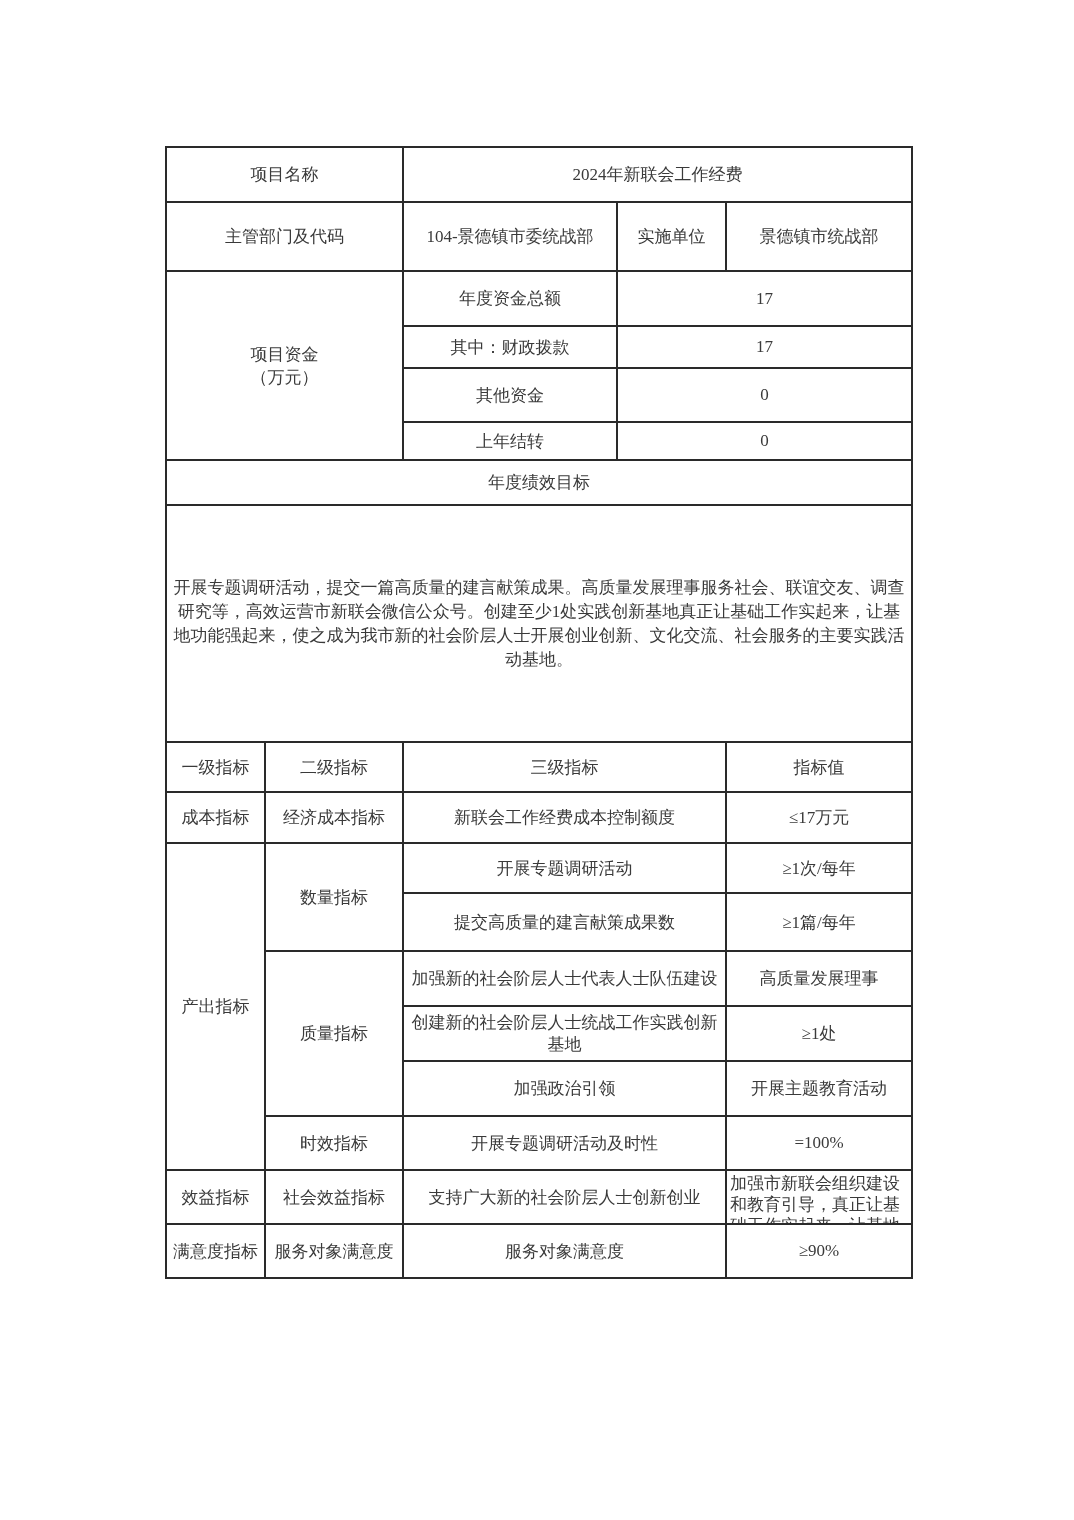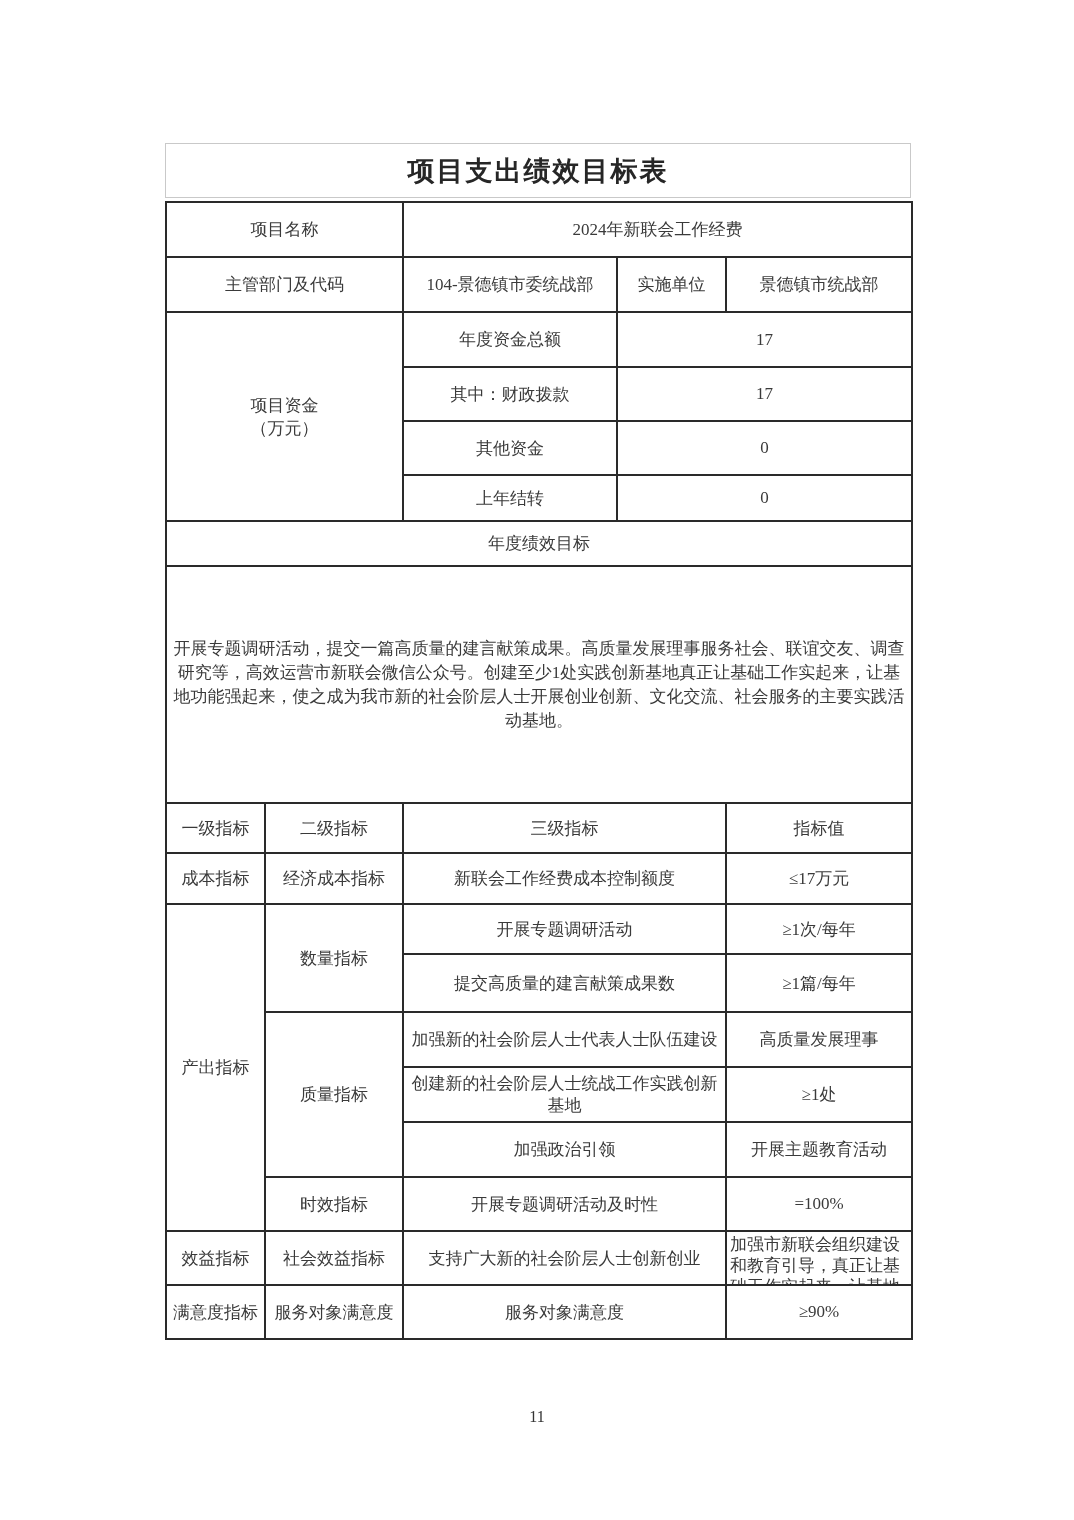--- a/index.html
+++ b/index.html
@@ -71,58 +71,57 @@
     font-size: 16px;
     color: #333333;
   }
 </style>
 </head>
 <body>
 
 <div class="page">
   <div class="sheet">
 
-    <div class="title-box">项目支出绩效目标表</div>
 
     <table class="grid t1">
       <colgroup>
           <col style="width:237px">
           <col style="width:214px">
           <col style="width:109px">
           <col style="width:186px">
         </colgroup>
       <tbody>
           <tr>
         <td style="height:55px">项目名称</td>
         <td colspan="3">2024年新联会工作经费</td>
       </tr>
       <tr>
-        <td style="height:55px">主管部门及代码</td>
+        <td style="height:69px">主管部门及代码</td>
         <td>104-景德镇市委统战部</td>
         <td>实施单位</td>
         <td>景德镇市统战部</td>
       </tr>
       <tr>
         <td rowspan="4">
           <div>项目资金</div>
           <div>（万元）</div>
         </td>
         <td style="height:55px">年度资金总额</td>
         <td colspan="2">17</td>
       </tr>
       <tr>
-        <td style="height:54px">其中：财政拨款</td>
+        <td style="height:42px">其中：财政拨款</td>
         <td colspan="2">17</td>
       </tr>
       <tr>
         <td style="height:54px">其他资金</td>
         <td colspan="2">0</td>
       </tr>
       <tr>
-        <td style="height:46px">上年结转</td>
+        <td style="height:38px">上年结转</td>
         <td colspan="2">0</td>
       </tr>
       <tr>
         <td colspan="4" class="bold" style="height:45px">年度绩效目标</td>
       </tr>
       <tr>
         <td colspan="4" class="goal-cell">开展专题调研活动，提交一篇高质量的建言献策成果。高质量发展理事服务社会、联谊交友、调查研究等，高效运营市新联会微信公众号。创建至少1处实践创新基地真正让基础工作实起来，让基地功能强起来，使之成为我市新的社会阶层人士开展创业创新、文化交流、社会服务的主要实践活动基地。</td>
       </tr>
     </tbody>
       </table>
@@ -186,14 +185,13 @@
       <tr>
         <td>满意度指标</td>
         <td>服务对象满意度</td>
         <td style="height:54px">服务对象满意度</td>
         <td>≥90%</td>
       </tr>
     </tbody>
       </table>
   </div>
 
-  <div class="page-number">11</div>
 </div>
 
 </body></html>

